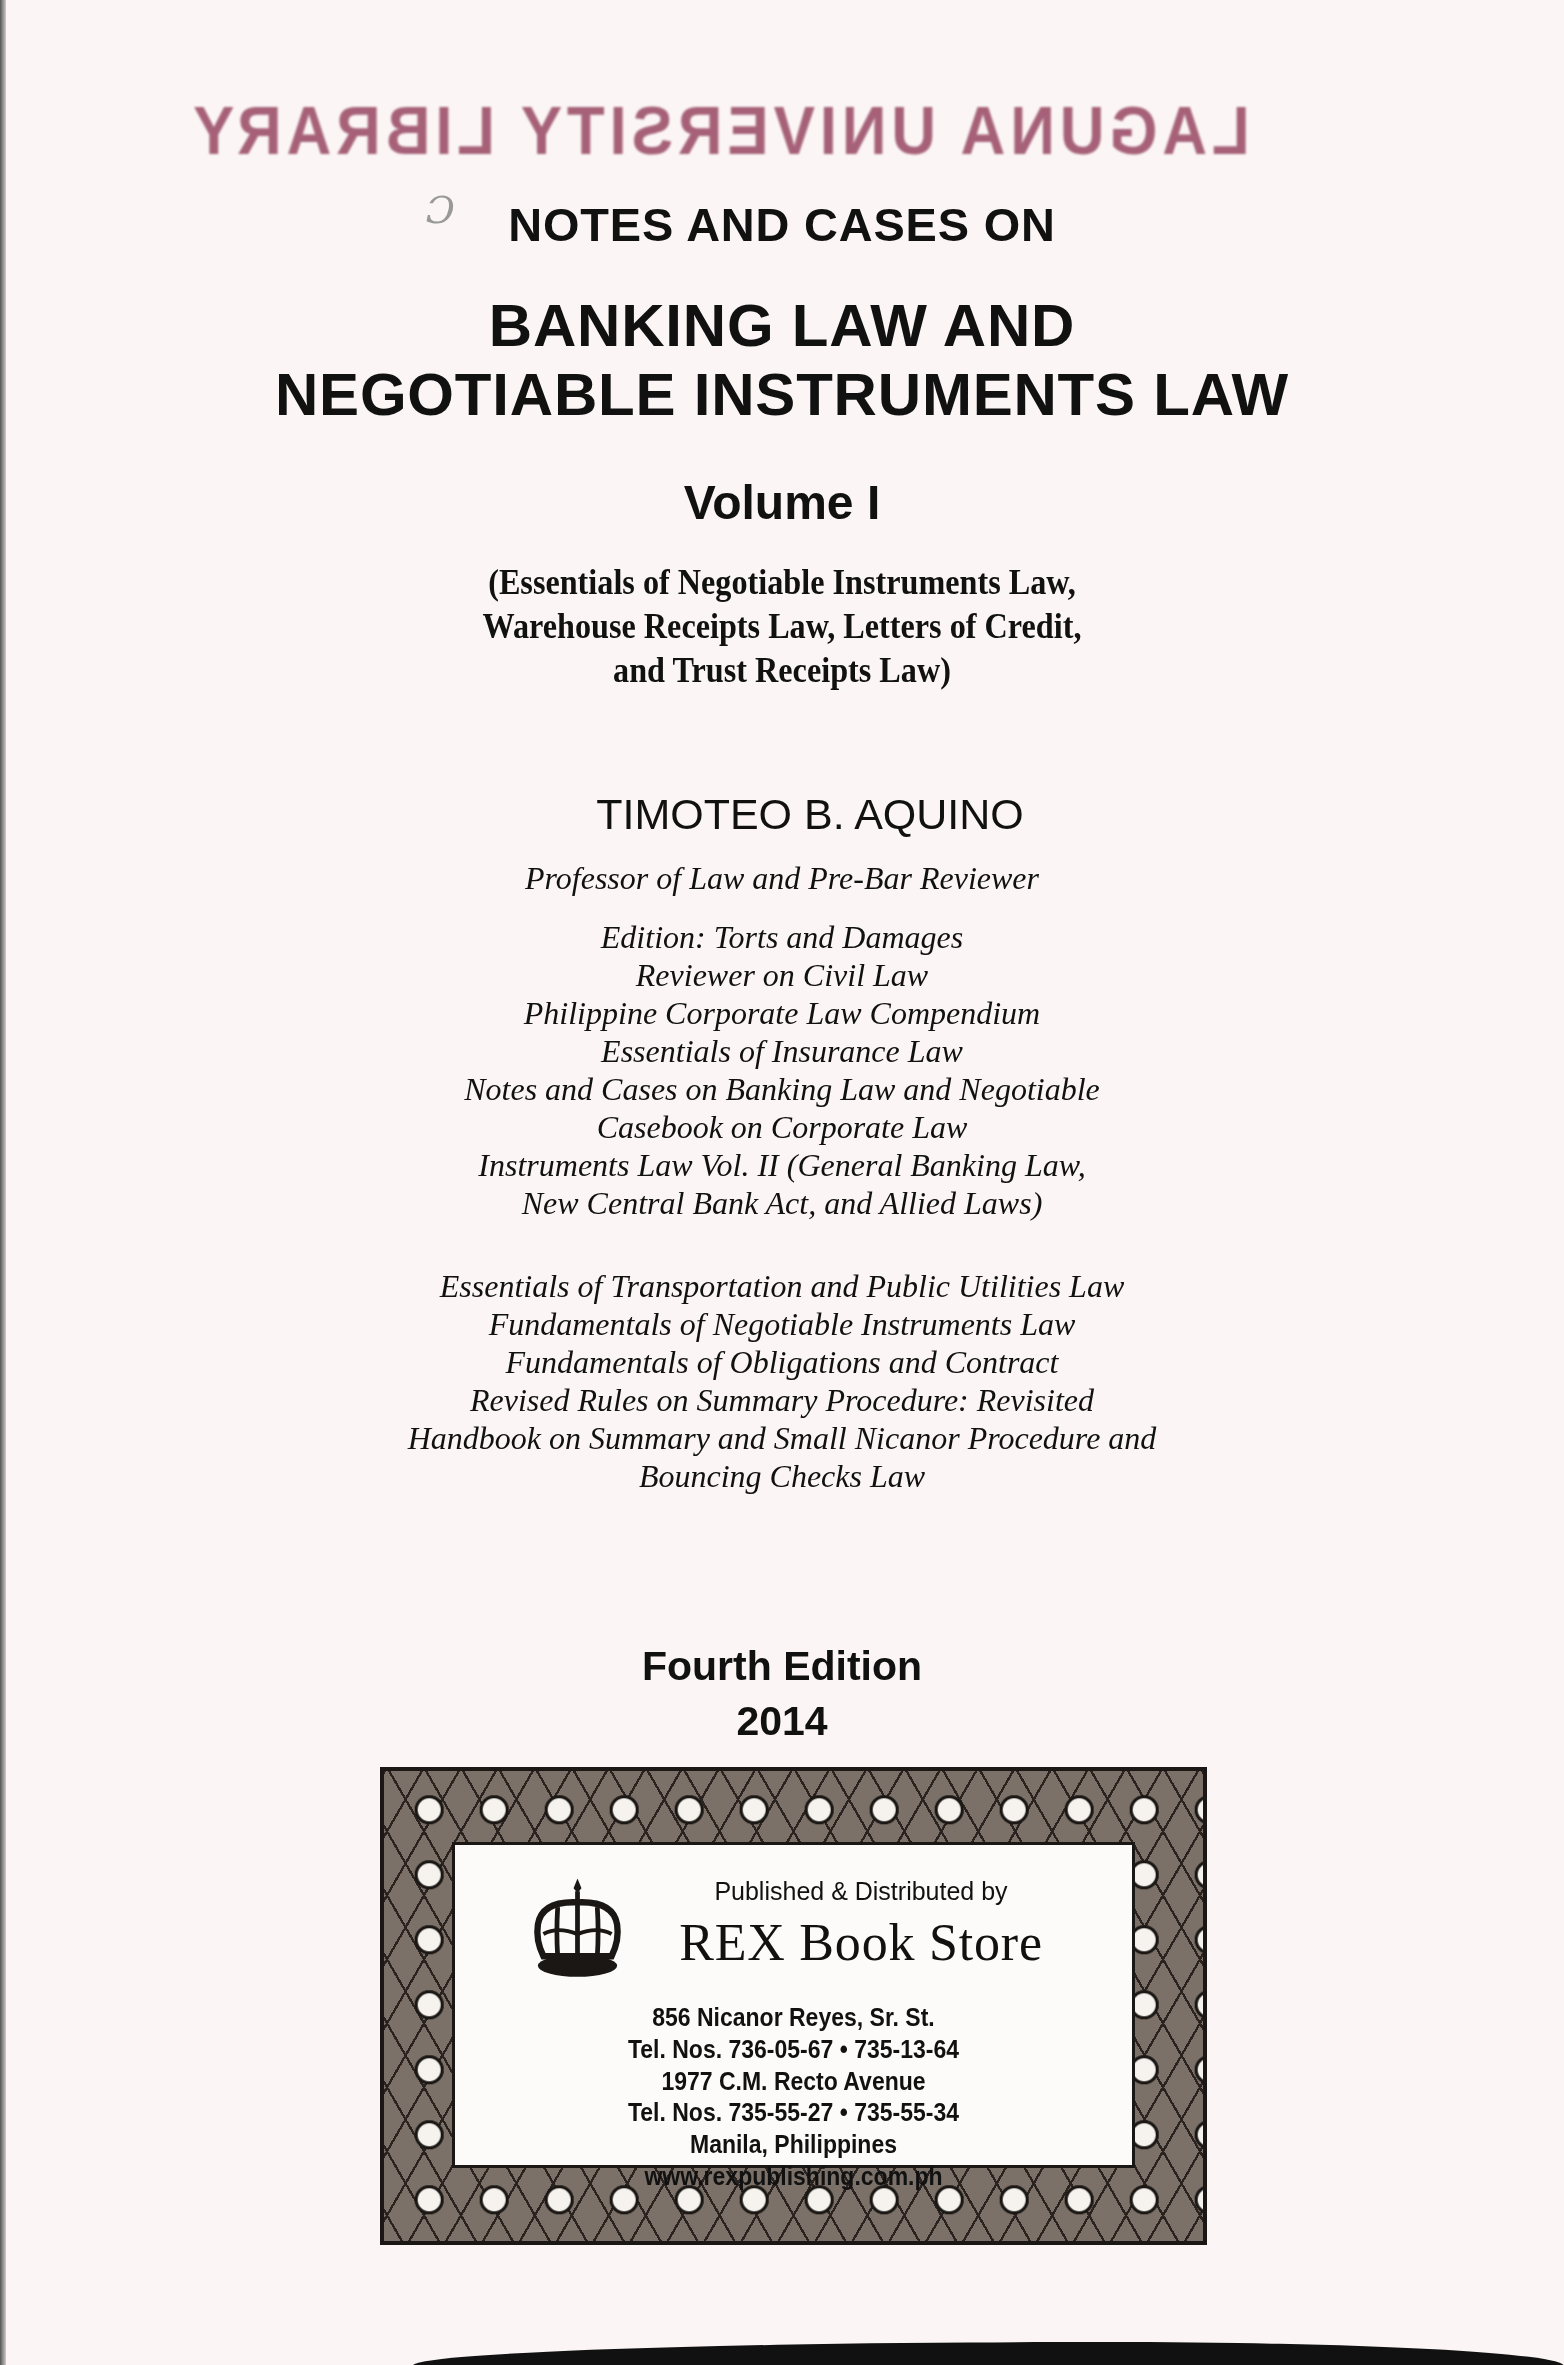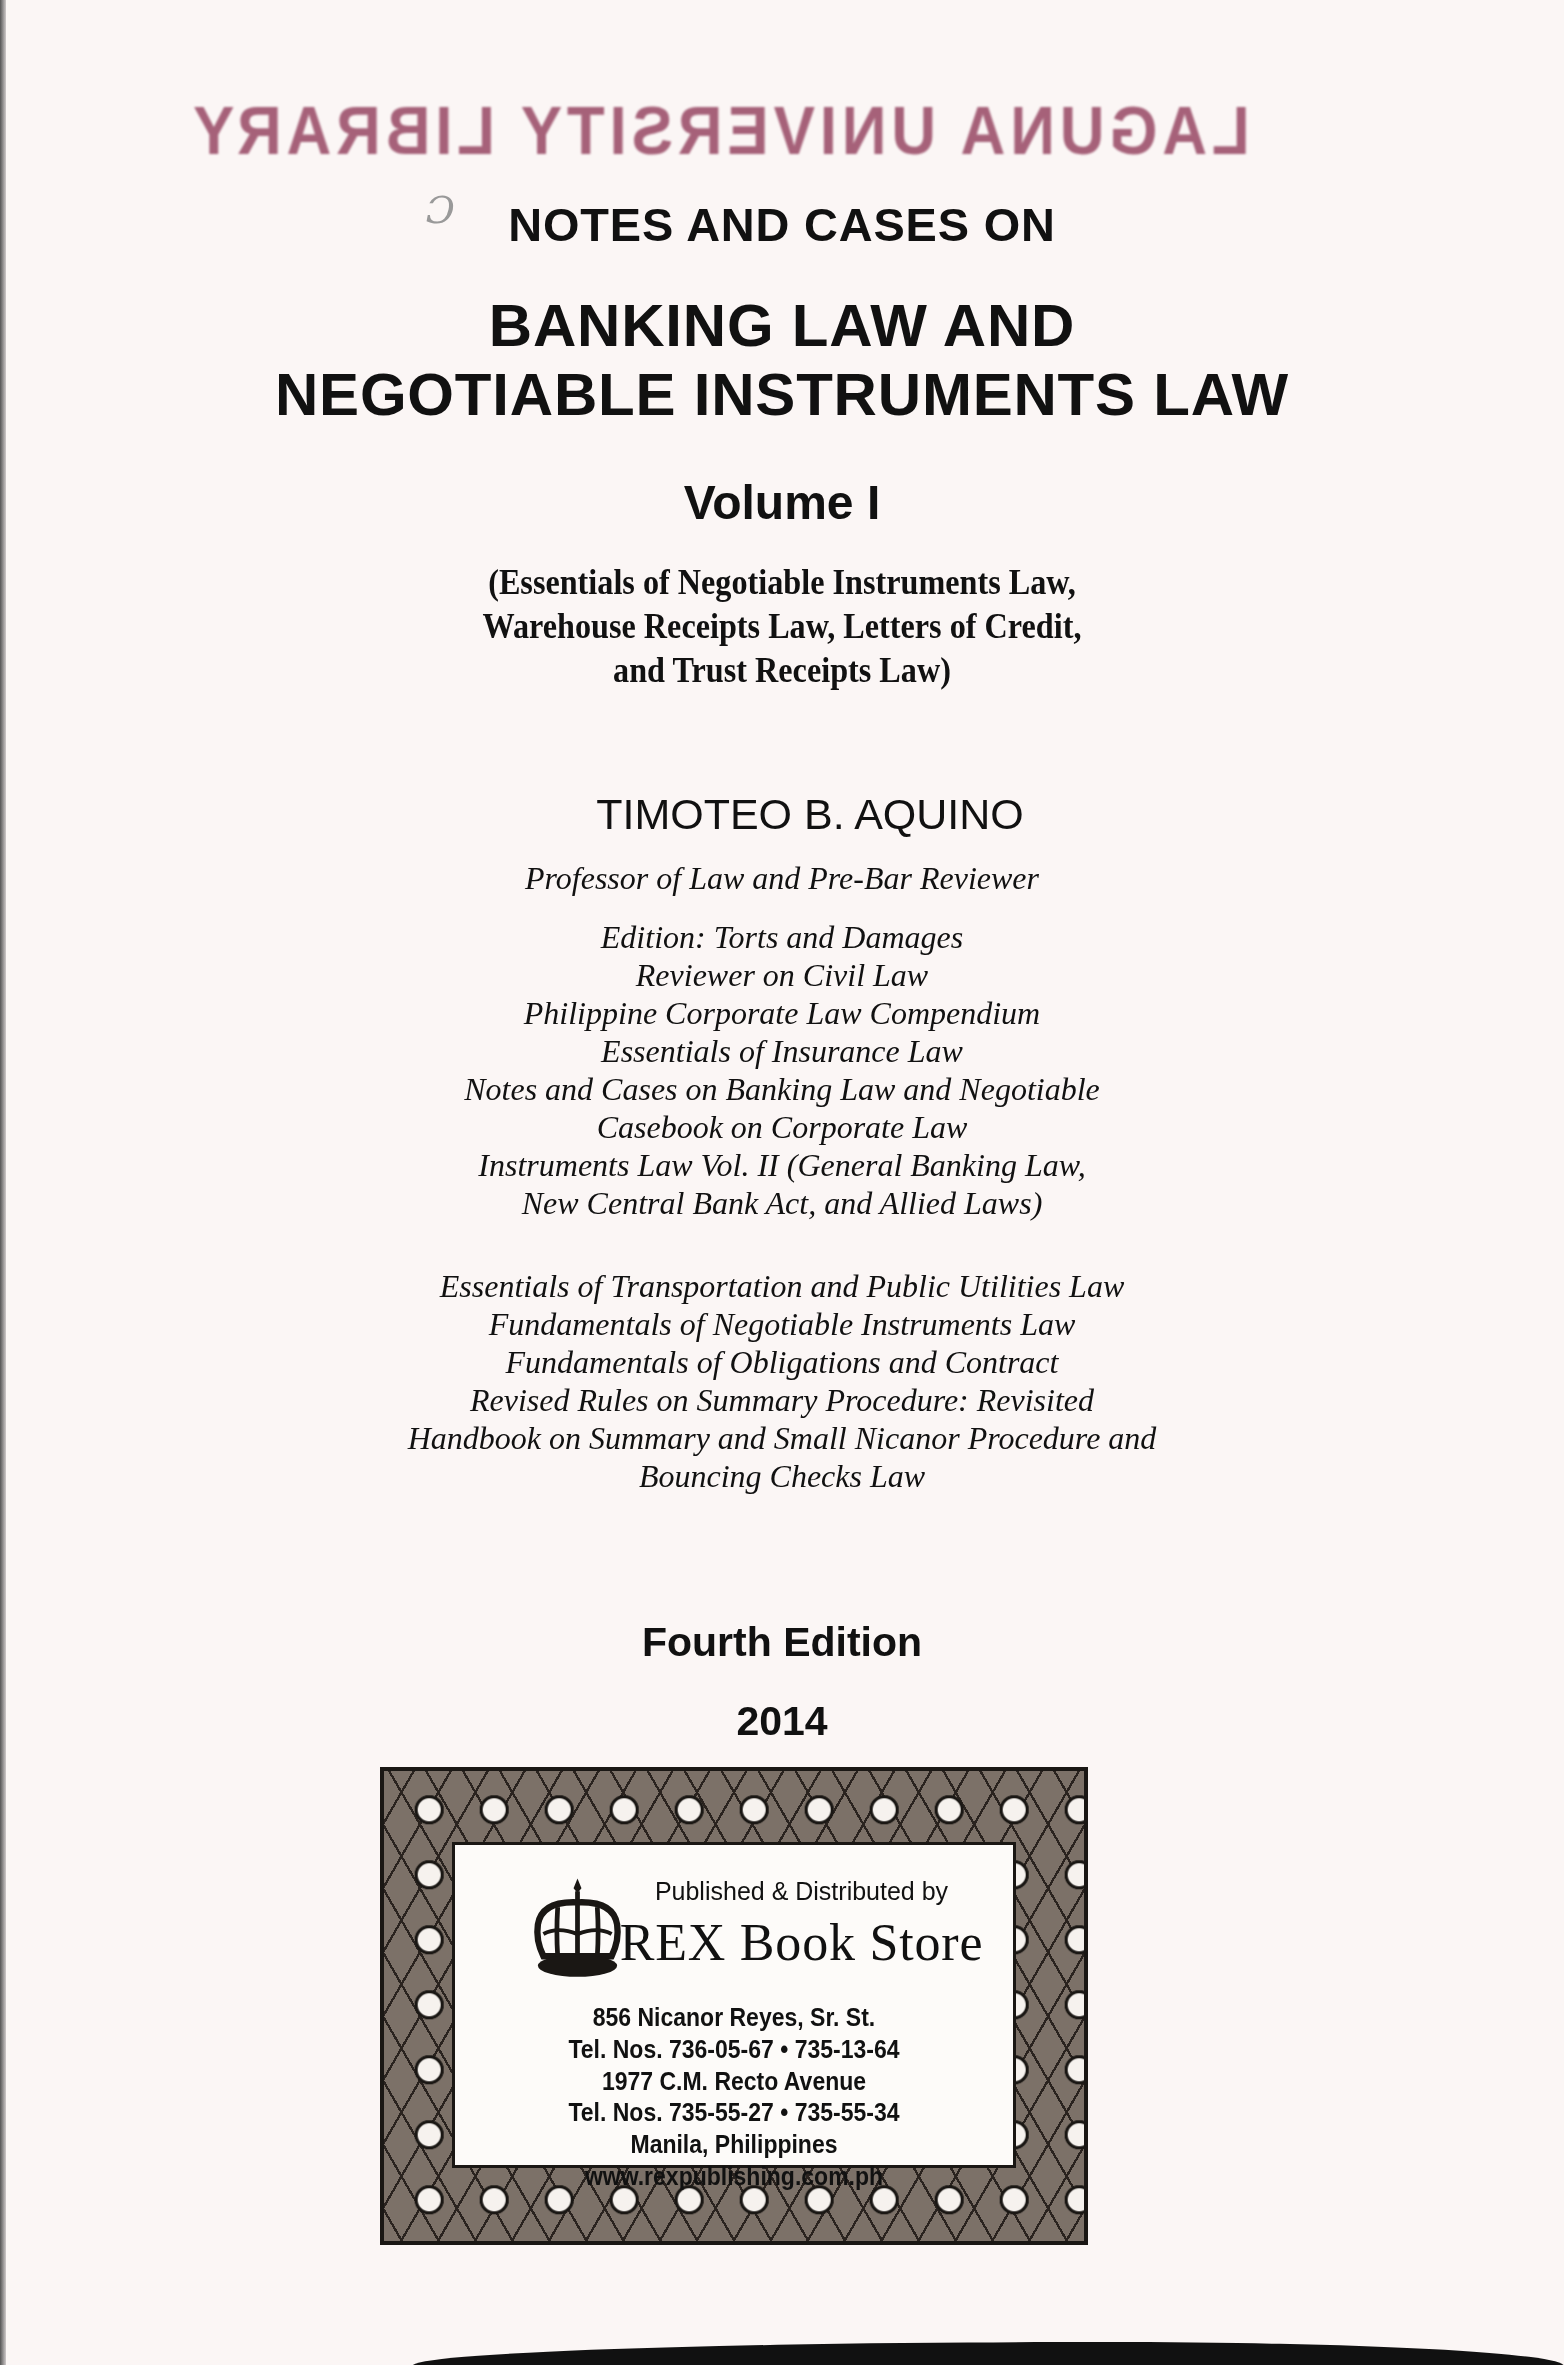--- a/index.html
+++ b/index.html
@@ -23,25 +23,25 @@
   .h2 { font-weight:bold; font-size:60px; letter-spacing:0.8px; }
   .vol { font-weight:bold; font-size:48px; }
   .sub {
     font-family:"Liberation Serif", serif; font-weight:bold; font-size:35px; line-height:44px;
     transform:scaleX(0.92);
   }
   .author { font-size:43px; font-weight:normal;padding-left:28px; }
   .ital {
     font-family:"Liberation Serif", serif; font-style:italic; font-size:32px; line-height:38px;
   }
-  .edition { font-weight:bold; font-size:41px; }
+  .edition { font-weight:bold; font-size:41px;margin-top:24px; }
   .year { font-weight:bold; font-size:41px; }
 
   .pub-box {
-    position:absolute; left:380px; top:1767px; width:708px; height:478px;
+    position:absolute; left:380px; top:1767px; width:827px; height:478px;
     background:#7c7168;
     border:4px solid #1a1714;
     box-sizing:border-box;
     background-image:
       radial-gradient(circle at 50% 50%, #f6f2ee 0 11px, #1a1714 12px 14.3px, transparent 15px),
       repeating-linear-gradient(60deg, transparent 0 14.3px, #2a231f 14.3px 16.6px, transparent 16.6px 32px),
       repeating-linear-gradient(-60deg, transparent 0 14.3px, #2a231f 14.3px 16.6px, transparent 16.6px 32px);
     background-size:65px 65px, auto, auto;
     background-position:12.7px 6.3px, 0 0, 0 0;
   }

